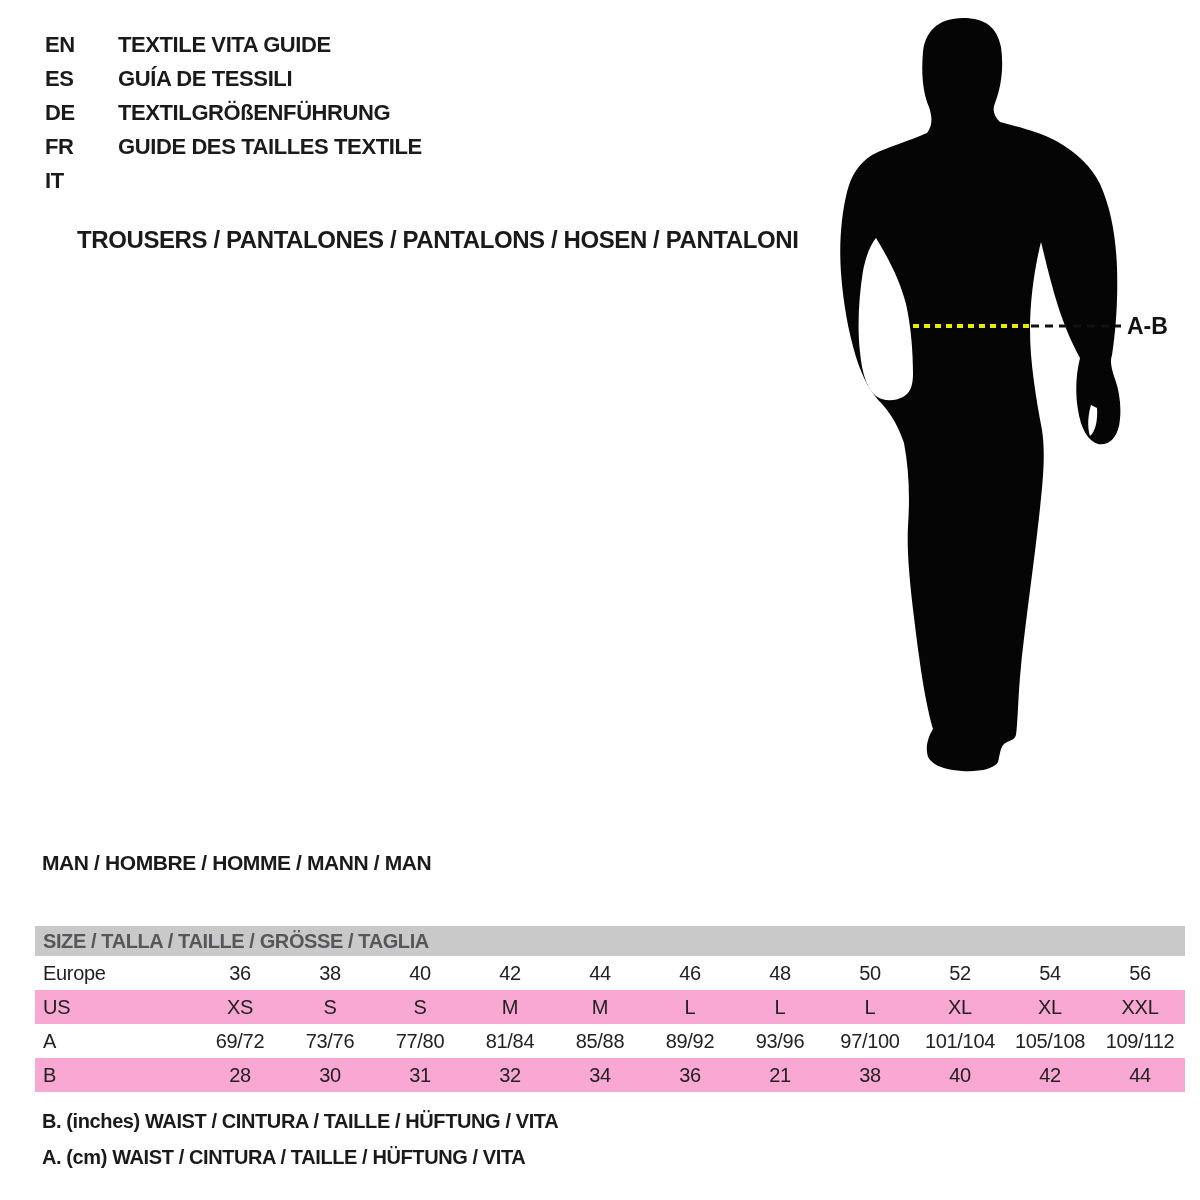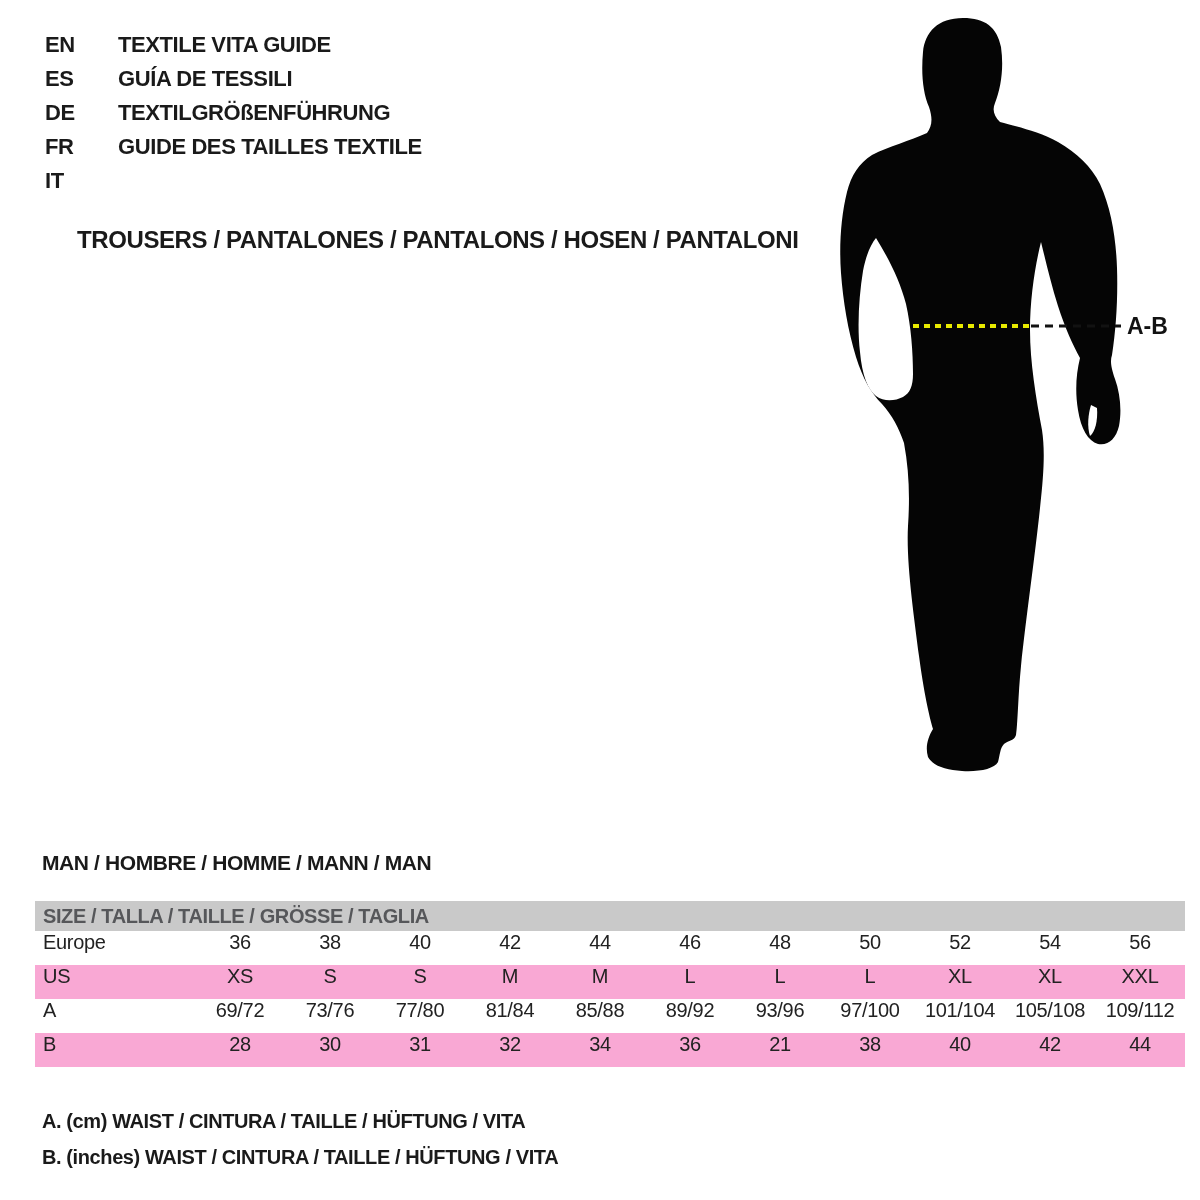--- a/index.html
+++ b/index.html
@@ -18,24 +18,24 @@
   
   .product-heading{position:absolute;left:45px;top:226px;font-size:24px;font-weight:bold;letter-spacing:-0.4px;white-space:nowrap;margin-left:32px;}
 
   
   .figure-wrap{position:absolute;left:820px;top:0px;width:390px;height:800px;}
 
   
   .section-heading{position:absolute;left:42px;top:851px;font-size:21px;font-weight:bold;letter-spacing:-0.4px;}
 
   
-  .size-table{position:absolute;left:35px;top:901px;width:1150px;}
+  .size-table{position:absolute;left:35px;top:926px;width:1150px;}
   .size-table-header{height:30px;line-height:30px;background:#c9c9c9;color:#56575a;
     font-size:20px;font-weight:bold;letter-spacing:-0.4px;padding-left:8px;box-sizing:border-box;}
-  .size-row{display:flex;height:34px;font-size:20px;letter-spacing:-0.3px;color:#222;}
+  .size-row{display:flex;height:34px;align-items:center;font-size:20px;letter-spacing:-0.3px;color:#222;}
   .size-row.stripe{background:#f9a8d4;}
   .size-row-label{flex:0 0 160px;padding-left:8px;box-sizing:border-box;}
   .size-cell{flex:1 1 0;text-align:center;}
 
   
   .footnotes{position:absolute;left:42px;top:1110px;}
   .footnote{height:36px;font-size:20px;font-weight:bold;letter-spacing:-0.4px;white-space:nowrap;}
 </style>
 </head>
 <body>
@@ -158,15 +158,15 @@
         <div class="size-cell">21</div>
         <div class="size-cell">38</div>
         <div class="size-cell">40</div>
         <div class="size-cell">42</div>
         <div class="size-cell">44</div>
       </div>
     </div>
 </div>
 
 <div class="footnotes">
+    <div class="footnote cond">B. (inches) WAIST / CINTURA / TAILLE / HÜFTUNG / VITA</div>
     <div class="footnote cond">A. (cm) WAIST / CINTURA / TAILLE / HÜFTUNG / VITA</div>
-    <div class="footnote cond">B. (inches) WAIST / CINTURA / TAILLE / HÜFTUNG / VITA</div>
   </div>
 
 </body></html>

